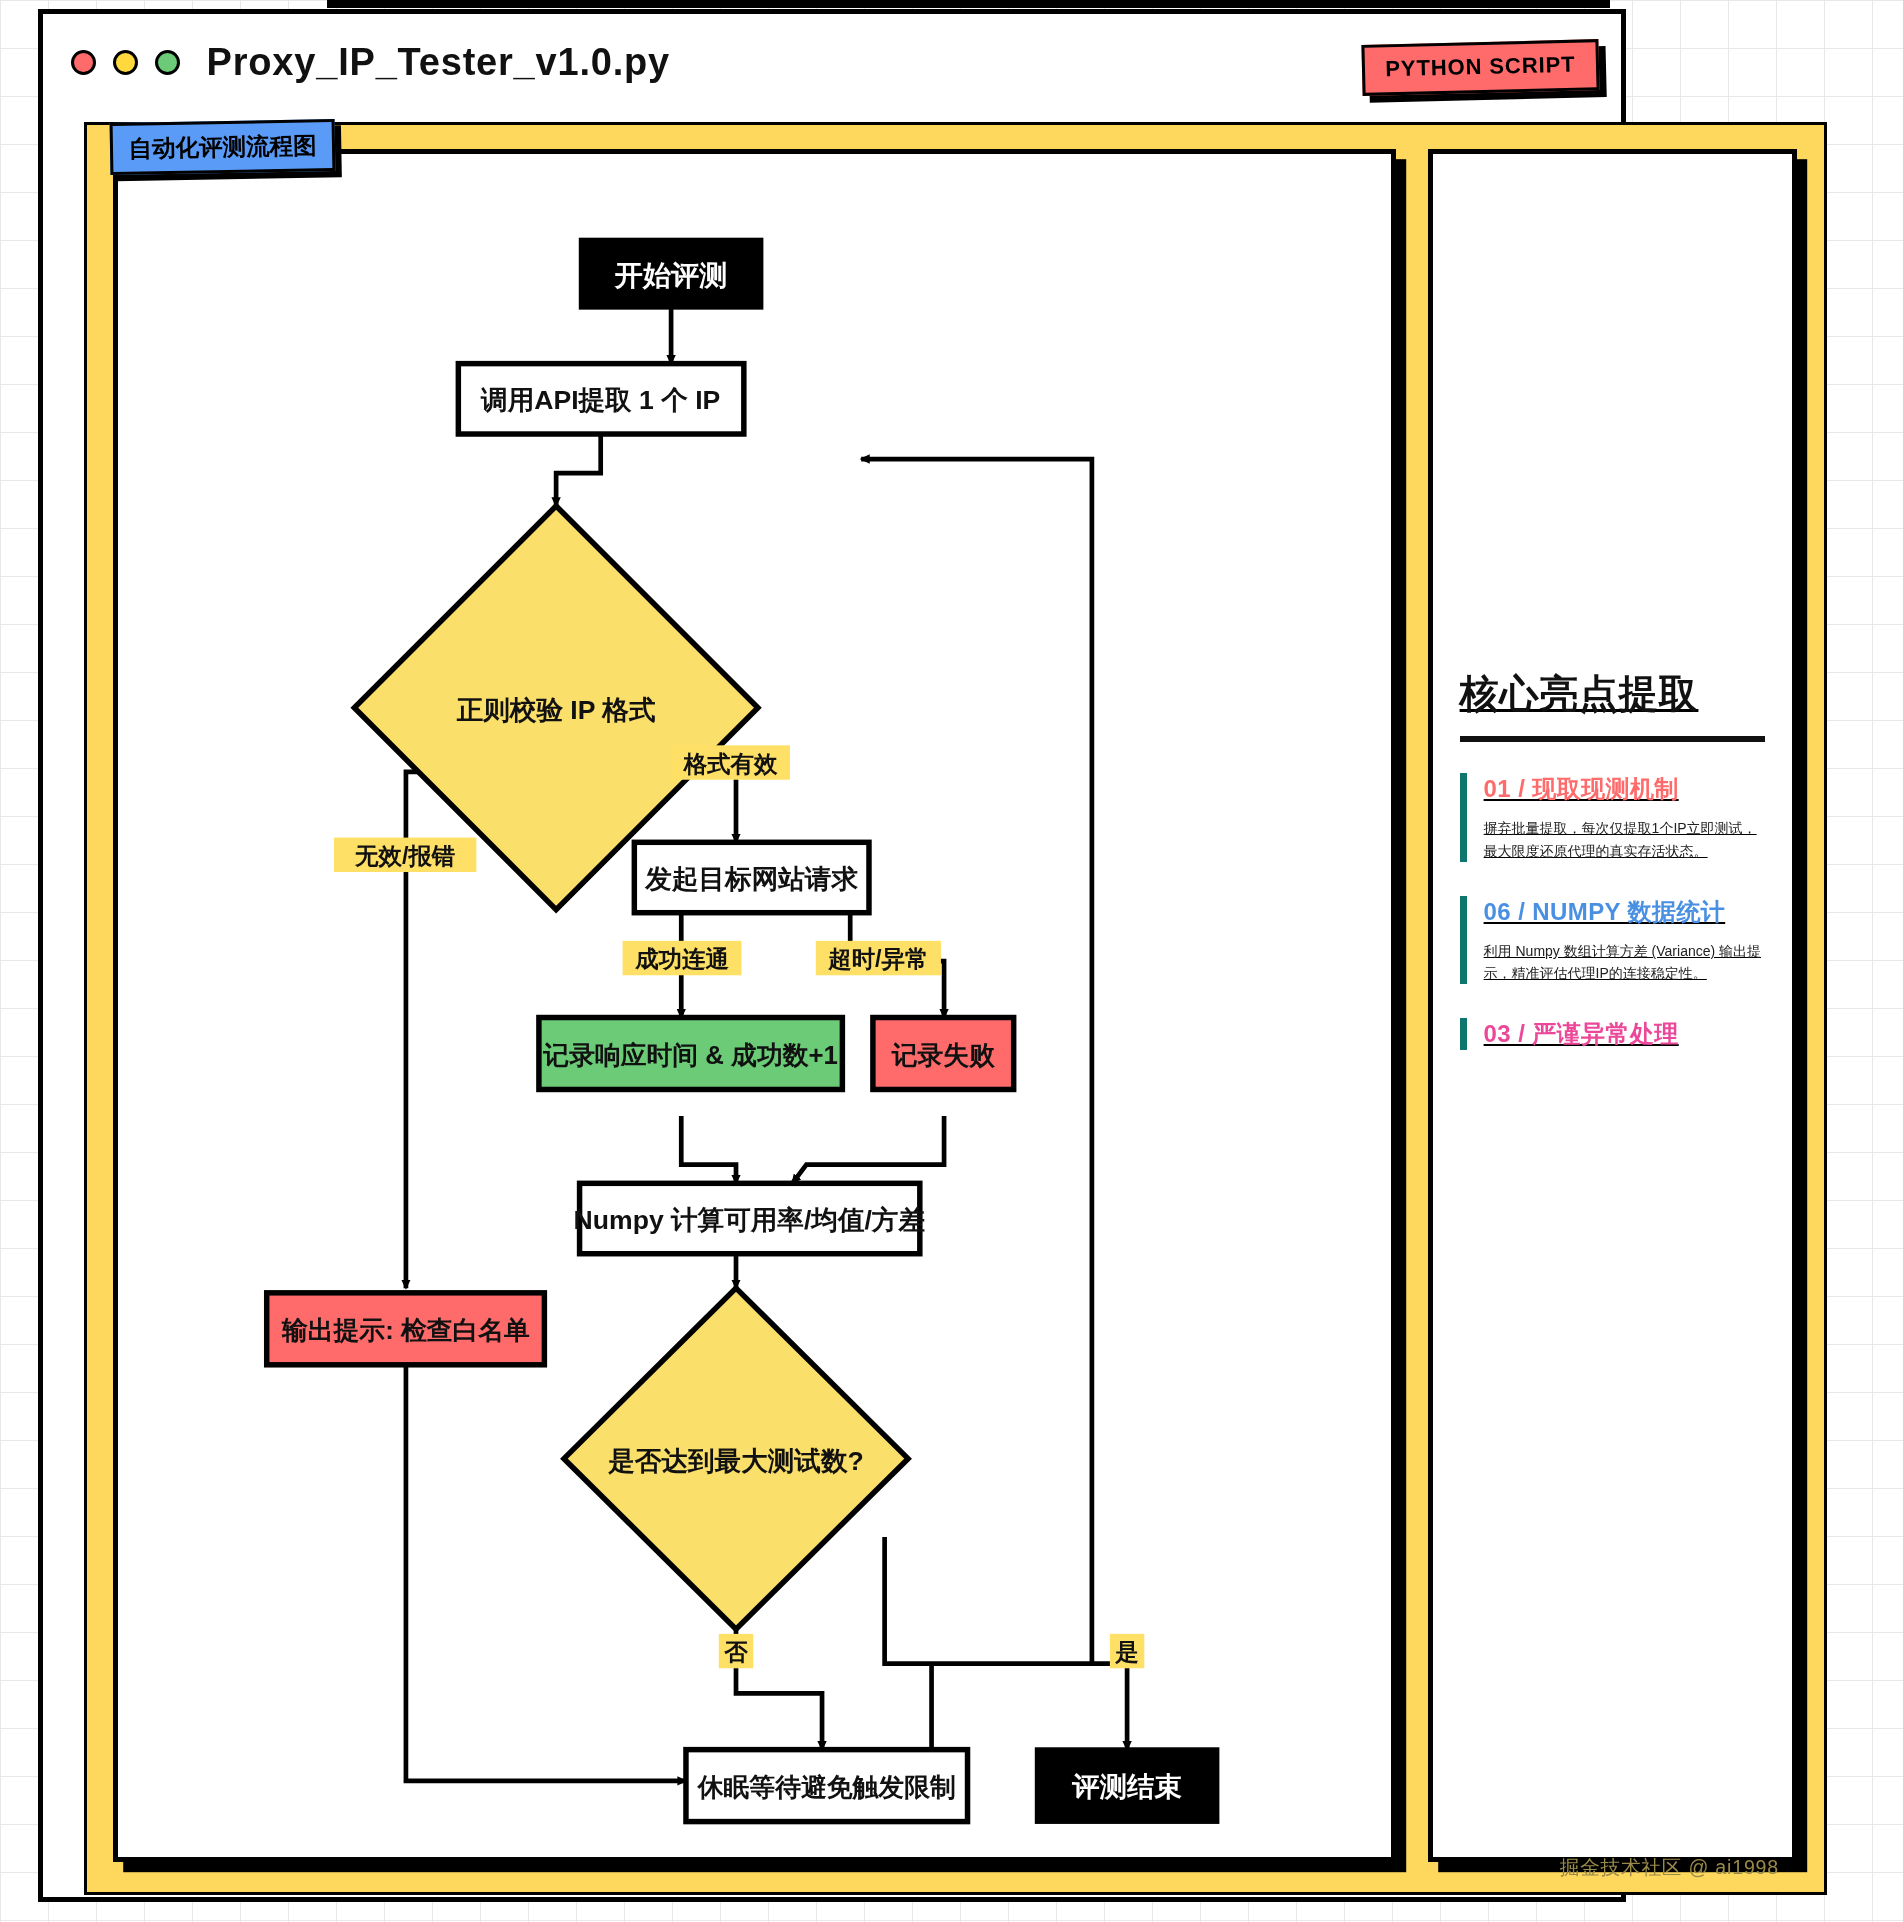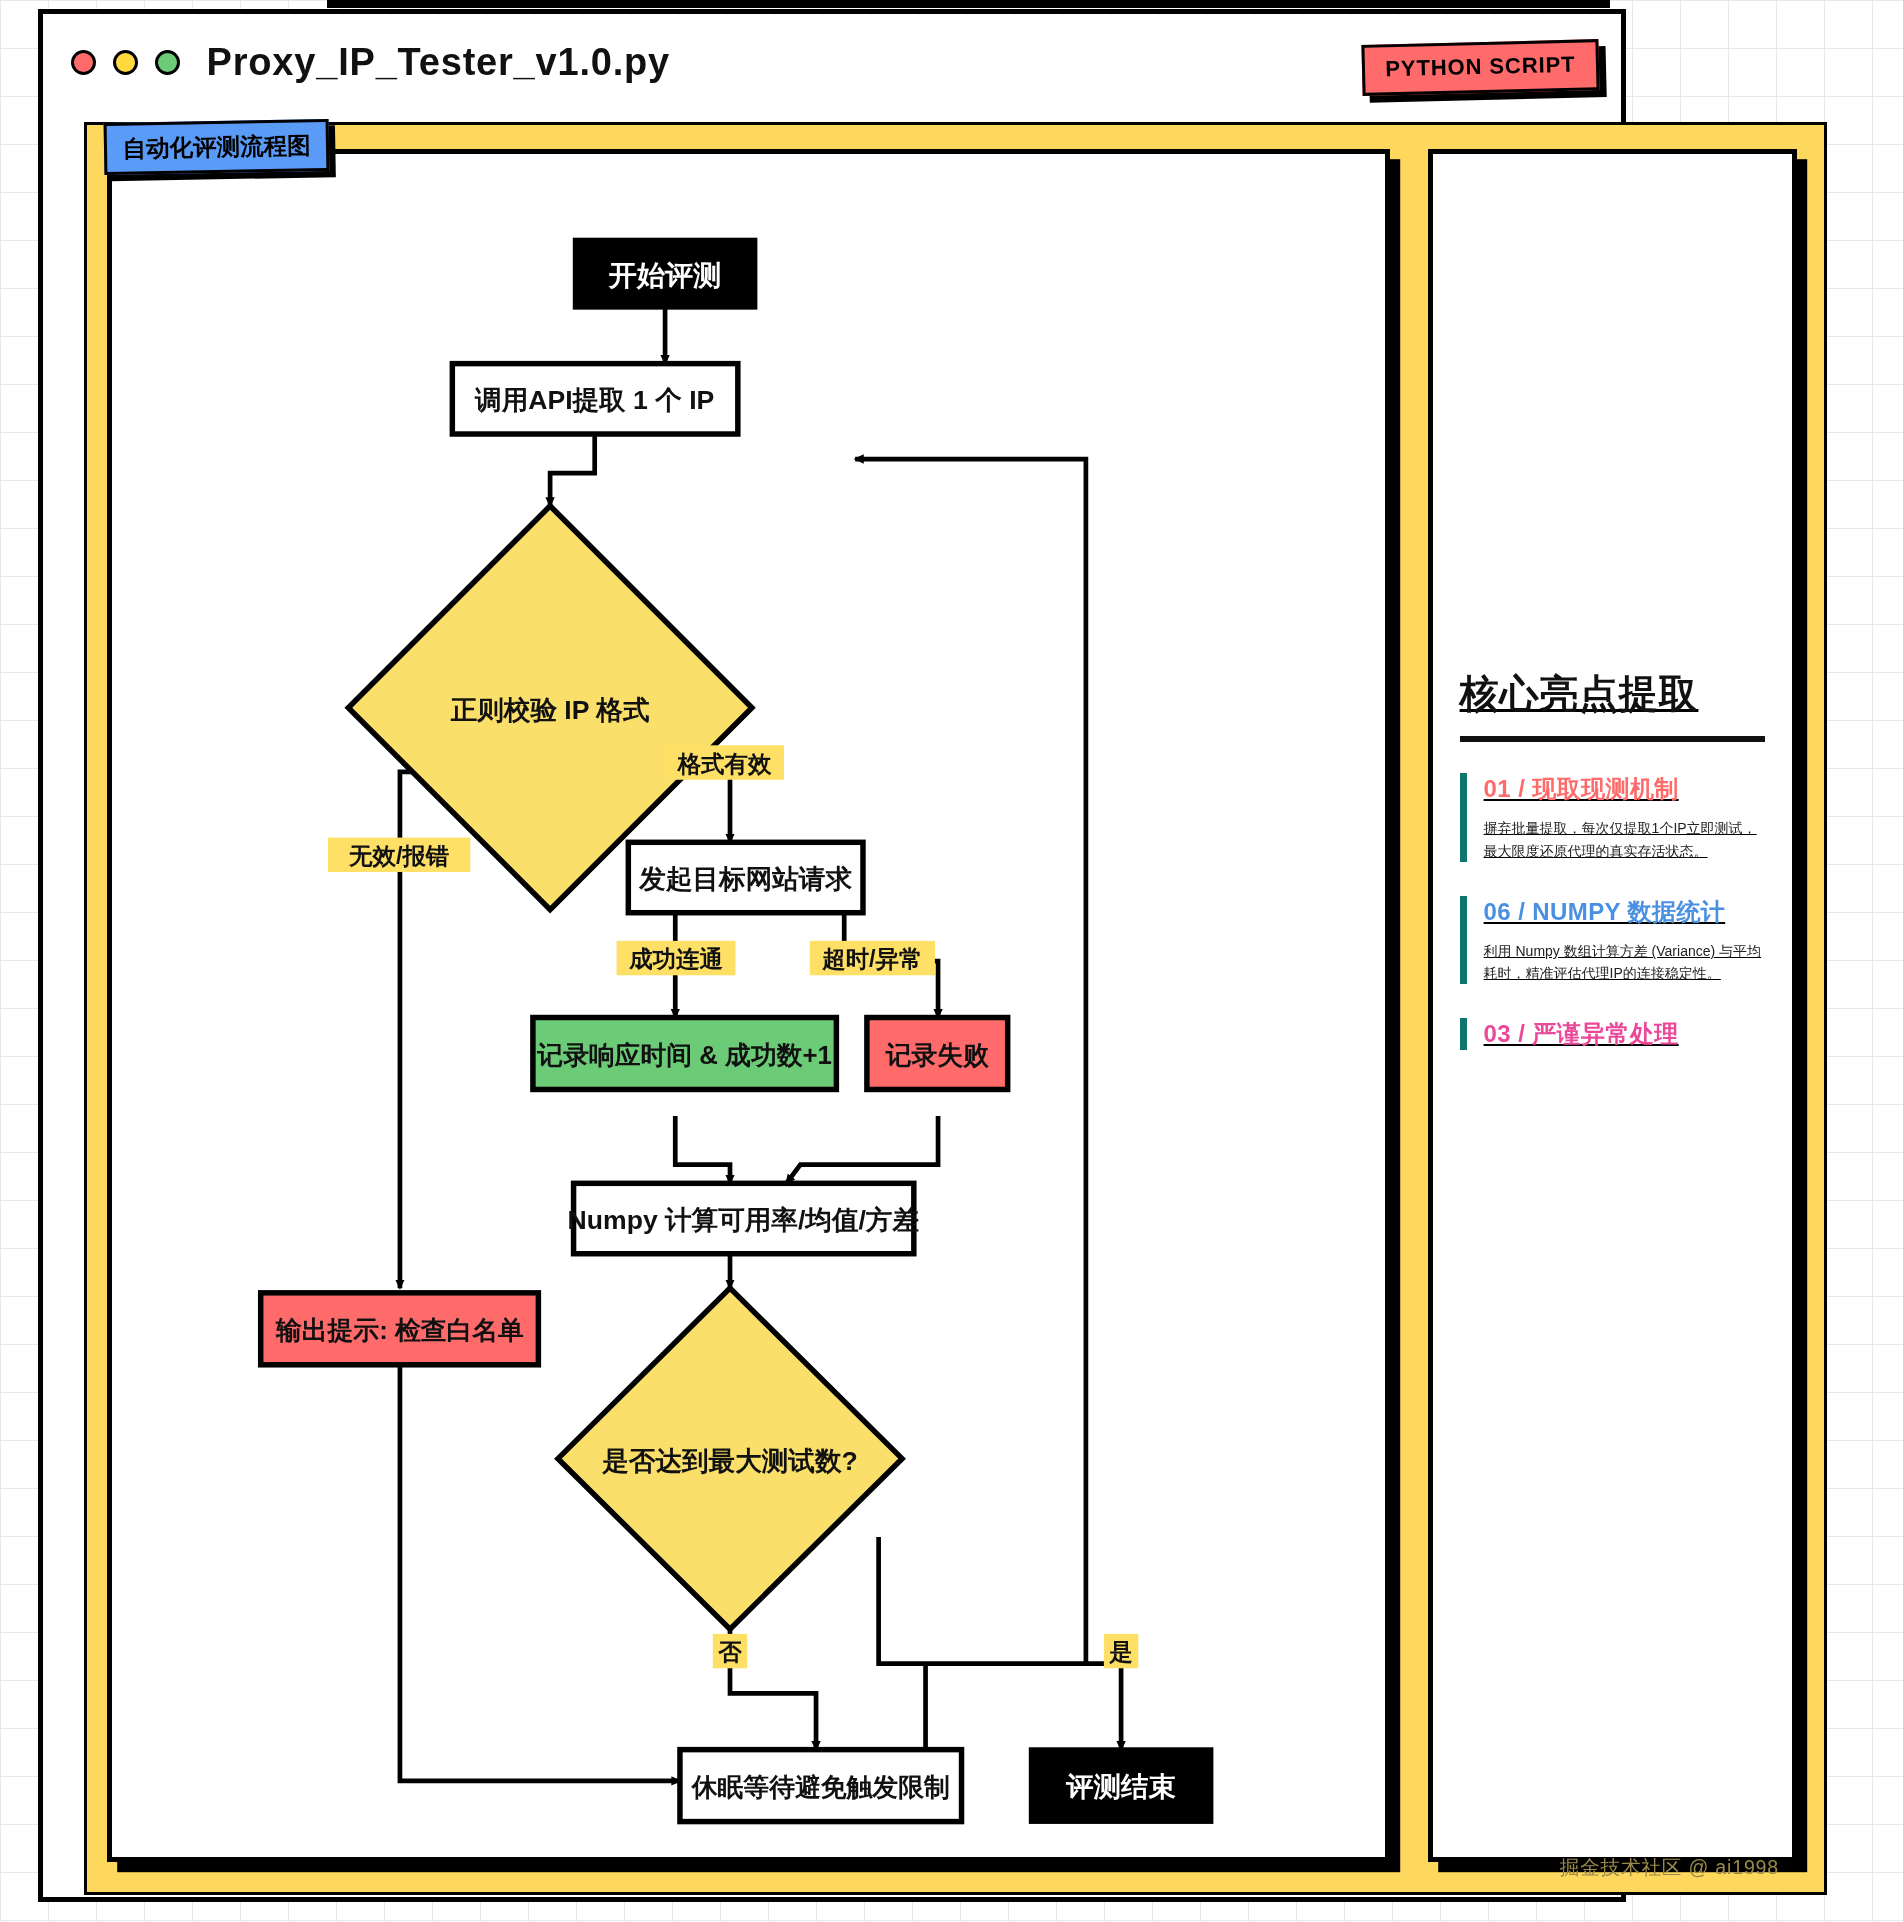--- a/index.html
+++ b/index.html
@@ -38,21 +38,21 @@
   }
   
   .canvas{
     position:absolute;left:41px;top:108px;width:1743px;height:1773px;
     background:#FDD85D;border:3.9px solid #000;box-sizing:border-box;
   }
   .panel{
     position:absolute;background:#fff;border:5.5px solid #000;box-sizing:border-box;
     box-shadow:10.2px 10.2px 0 #000;
   }
-  .panel.flow{left:20px;top:23.5px;width:1283px;height:1713px;}
+  .panel.flow{left:26px;top:23.5px;width:1283px;height:1713px;}
   .panel.side{left:1341px;top:23.5px;width:369px;height:1713px;}
   .flowtitle{
     position:absolute;left:-7.8px;top:-33px;
     background:#5B9BF8;border:3.9px solid #000;padding:7px 15.6px;
     font-size:23.5px;font-weight:bold;color:#000;transform:rotate(-1deg);
     box-shadow:6.3px 6.3px 0 #000;white-space:nowrap;z-index:5;
   }
   
   .flowsvg{position:absolute;left:0;top:0;}
   .nodetext{font-family:"Liberation Sans","DejaVu Sans",sans-serif;font-weight:bold;}
@@ -198,21 +198,21 @@
         <div class="side-h">核心亮点提取</div>
         <div class="side-rule"></div>
 
         <div class="hl">
           <div class="hl-title" style="color:#FF6B6B">01 / 现取现测机制</div>
           <div class="hl-body">摒弃批量提取，每次仅提取1个IP立即测试，最大限度还原代理的真实存活状态。</div>
         </div>
 
         <div class="hl">
           <div class="hl-title" style="color:#4A90E2">06 / NUMPY 数据统计</div>
-          <div class="hl-body">利用 Numpy 数组计算方差 (Variance) 与平均耗时，精准评估代理IP的连接稳定性。</div>
+          <div class="hl-body">利用 Numpy 数组计算方差 (Variance) 输出提示，精准评估代理IP的连接稳定性。</div>
         </div>
 
         <div class="hl">
           <div class="hl-title" style="color:#ec4899">03 / 严谨异常处理</div>
         </div>
       </div>
     </div>
 
     <div class="watermark">掘金技术社区 @ ai1998</div>
   </div>

